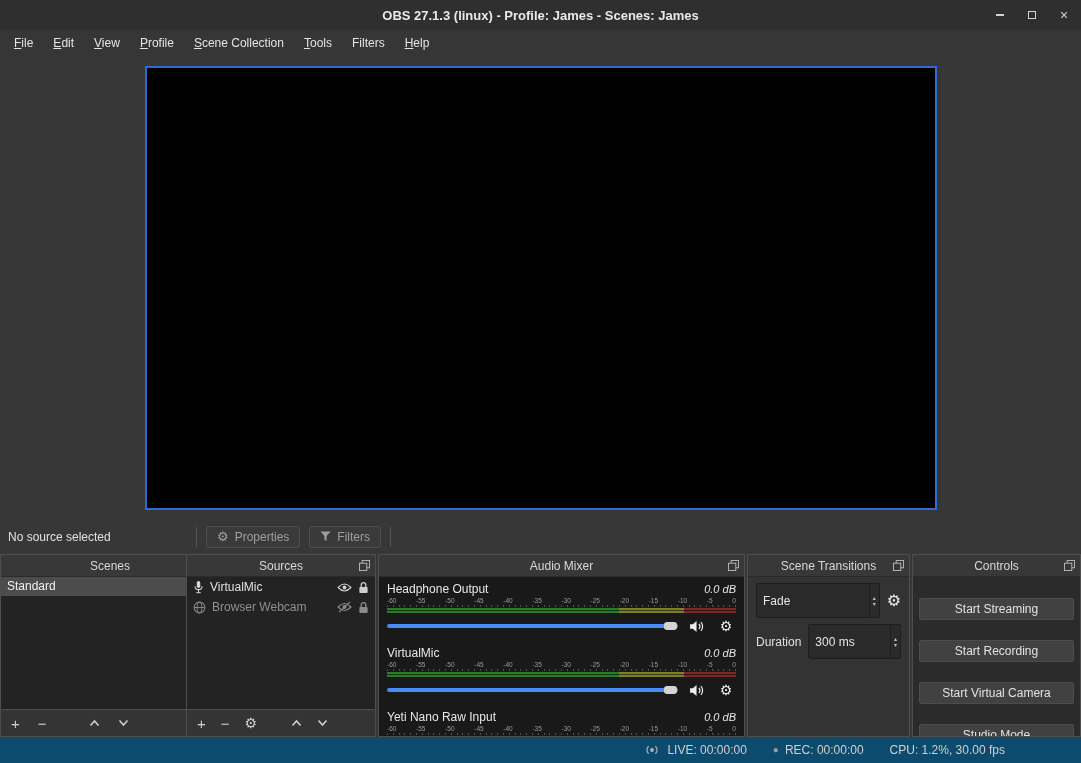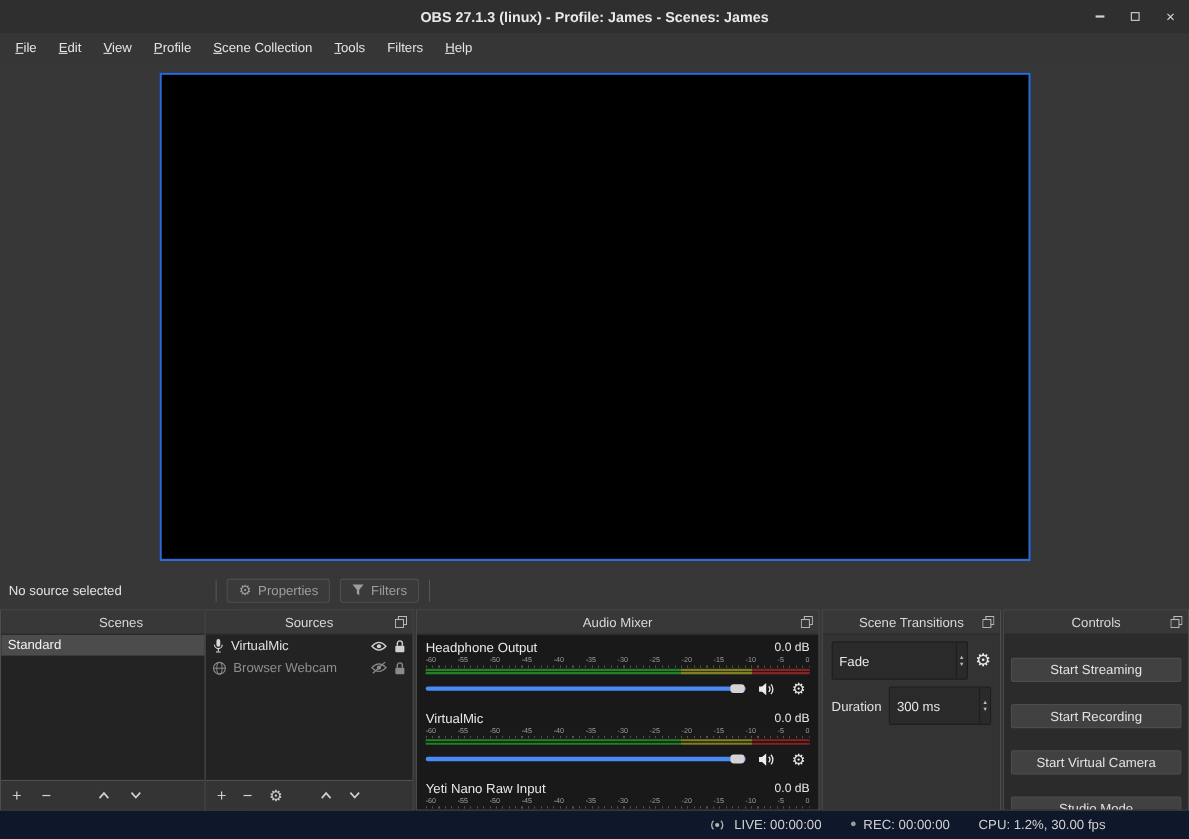--- a/index.html
+++ b/index.html
@@ -65,21 +65,21 @@
   .tool-glyph.gear { font-size:14px; }
 
   .src-row { height:20px; display:flex; align-items:center; gap:6px; padding:0 6px; color:#e0e0e0; }
   .src-row .name { flex:1; }
   .src-row.dim { color:#8f8f8f; }
 
   
   .mixer-body { flex:1; background:#191919; overflow:hidden; }
   .channel { height:64px; padding:4px 8px 0; overflow:hidden; }
   .ch-head { display:flex; justify-content:space-between; align-items:center; height:15px; color:#e8e8e8; }
-  .ch-head .db { font-size:11px; }
+  .ch-head .db { font-size:11px;font-style:italic; }
   .scale { display:flex; justify-content:space-between; font-size:6.5px; line-height:8px;
            height:8px; color:#9a9a9a; margin-top:1px; }
   .ticks { height:2px; background:repeating-linear-gradient(90deg,#525252 0 1px,transparent 1px 5.8px); }
   .meter { height:5px; margin-top:1px;
     background:
       linear-gradient(to bottom, transparent 2px, rgba(0,0,0,.55) 2px 3px, transparent 3px),
       linear-gradient(90deg,#267f26 0 66.5%, #7f7f26 66.5% 85%, #7f2626 85%); }
   .slider-row { display:flex; align-items:center; gap:9px; height:18px; margin-top:4px; }
   .slider { flex:1; position:relative; height:4px; border-radius:2px; background:#4a8af4; }
   .slider .handle { position:absolute; right:1px; top:-2px; width:13px; height:8px;
@@ -98,21 +98,21 @@
   .big-gear { font-size:16px; line-height:16px; color:#e8e8e8; }
   .trans-row.duration { margin-top:6px; }
   .trans-row .dur-label { color:#e0e0e0; }
 
   
   .controls-body { flex:1; background:#2b2b2b; padding:1px 6px; }
   .ctl-btn { width:100%; height:22px; margin-top:20px; line-height:20px; text-align:center;
              background:#414141; border:1px solid #4c4c4c; border-radius:2px; color:#e2e2e2; }
 
   
-  .statusbar { position:absolute; left:0; right:0; bottom:0; height:26px; background:#0f172a;
+  .statusbar { position:absolute; left:0; right:0; bottom:0; height:26px; background:#0c4a6e;
                display:flex; align-items:center; justify-content:flex-end; gap:26px;
                padding-right:76px; color:#d0d0d0; }
   .status-group { display:flex; align-items:center; gap:6px; }
   .rec-dot { font-size:10px; color:#9a9a9a; line-height:10px; }
 </style>
 </head>
 <body>
 
 <div class="titlebar">
   <span class="title">OBS 27.1.3 (linux) - Profile: James - Scenes: James</span>

